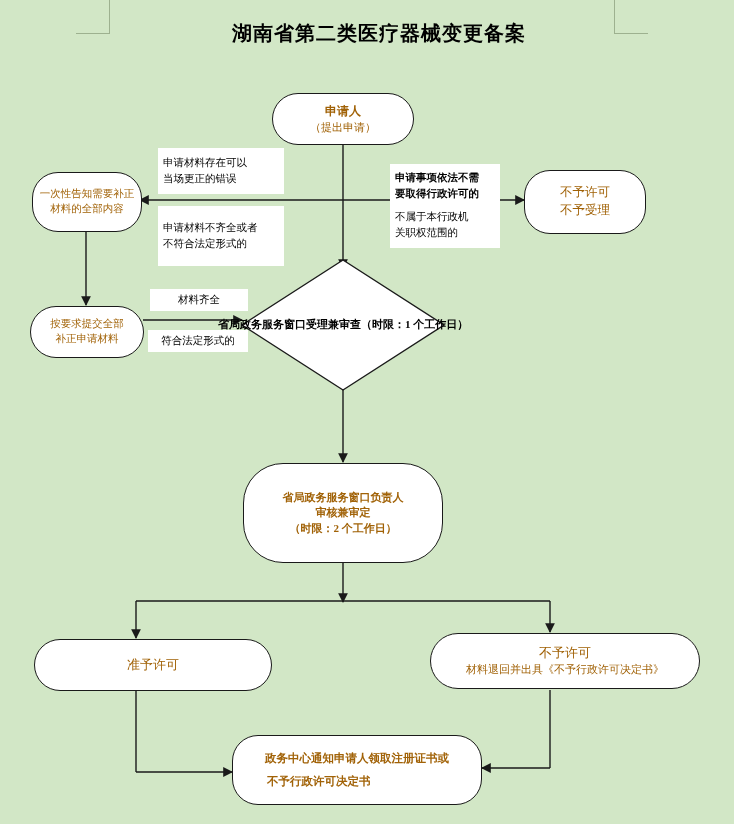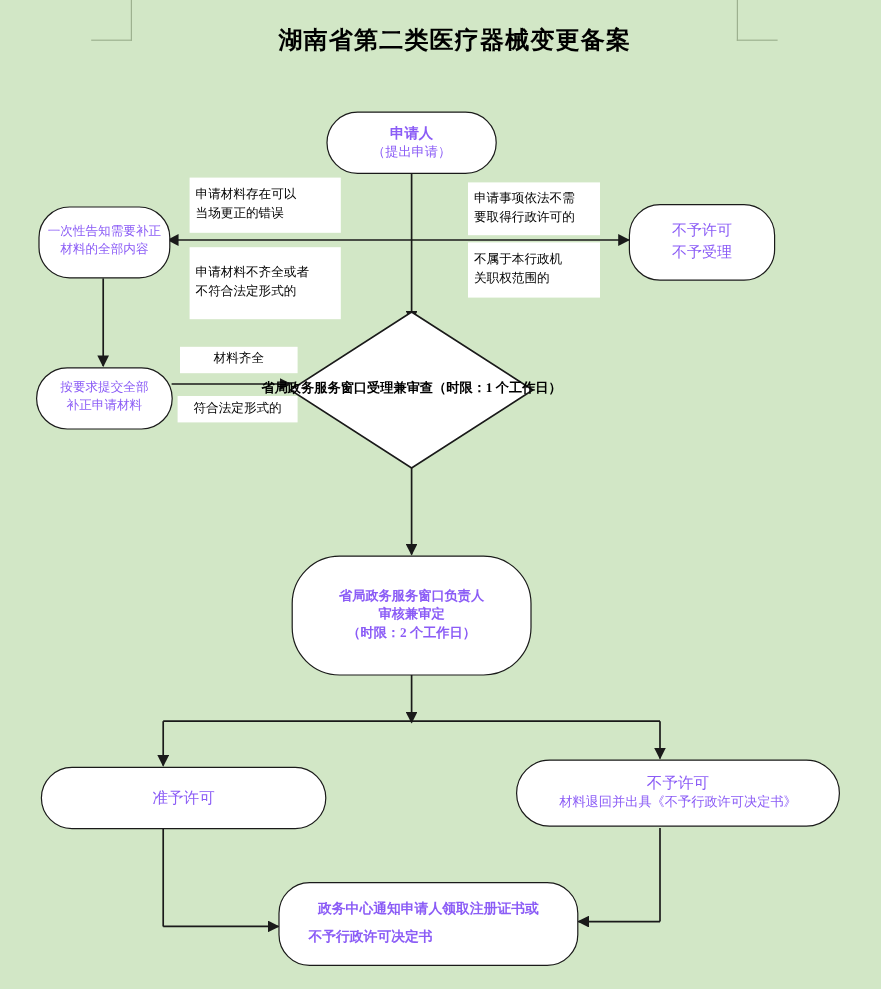--- a/index.html
+++ b/index.html
@@ -30,21 +30,21 @@
   .node {
     position: absolute;
     background: #ffffff;
     border: 1px solid #1a1a1a;
     box-sizing: border-box;
     display: flex;
     flex-direction: column;
     align-items: center;
     justify-content: center;
     text-align: left;
-    color: #8b5cf6;
+    color: #a16207;
     z-index: 3;
   }
   .node.stadium { border-radius: 999px; }
   .node.soft { border-radius: 26px; }
   .node.round-rect { border-radius: 40px; }
   .node-line {
     display: block;
     line-height: 1.42;
     white-space: nowrap;
   }
@@ -173,21 +173,21 @@
   <div class="label-box" style="left:158px; top:148px; width:126px; height:46px; font-size:10.5px;">
     <span class="node-line">申请材料存在可以</span>
     <span class="node-line">当场更正的错误</span>
   </div>
 
   <div class="label-box" style="left:158px; top:206px; width:126px; height:60px; font-size:10.5px;">
     <span class="node-line">申请材料不齐全或者</span>
     <span class="node-line">不符合法定形式的</span>
   </div>
 
-  <div class="label-box" style="left:390px; top:152px; width:110px; height:44px; font-size:10.5px;">
+  <div class="label-box" style="left:390px; top:164px; width:110px; height:44px; font-size:10.5px;font-weight:bold;">
     <span class="node-line">申请事项依法不需</span>
     <span class="node-line">要取得行政许可的</span>
   </div>
 
   <div class="label-box" style="left:390px; top:202px; width:110px; height:46px; font-size:10.5px;justify-content:center;">
     <span class="node-line">不属于本行政机</span>
     <span class="node-line">关职权范围的</span>
   </div>
 
   <div class="node soft" style="left:30px; top:306px; width:114px; height:52px; font-size:10.5px;">
@@ -224,16 +224,16 @@
     <span class="node-line">准予许可</span>
   </div>
 
   <div class="node stadium" style="left:430px; top:633px; width:270px; height:56px; font-size:13px;">
     <span class="node-line">不予许可</span>
     <span class="node-line" style="font-size:11px;">材料退回并出具《不予行政许可决定书》</span>
   </div>
 
   <div class="node soft" style="left:232px; top:735px; width:250px; height:70px; font-size:11.5px; font-weight:bold;">
     <span class="node-line" style="line-height:2;">政务中心通知申请人领取注册证书或</span>
-    <span class="node-line" style="line-height:2; align-self:flex-start; padding-left:24px;">不予行政许可决定书</span>
+    <span class="node-line" style="line-height:2; align-self:flex-start; padding-left:34px;">不予行政许可决定书</span>
   </div>
 
 </div>
 
 </body></html>

